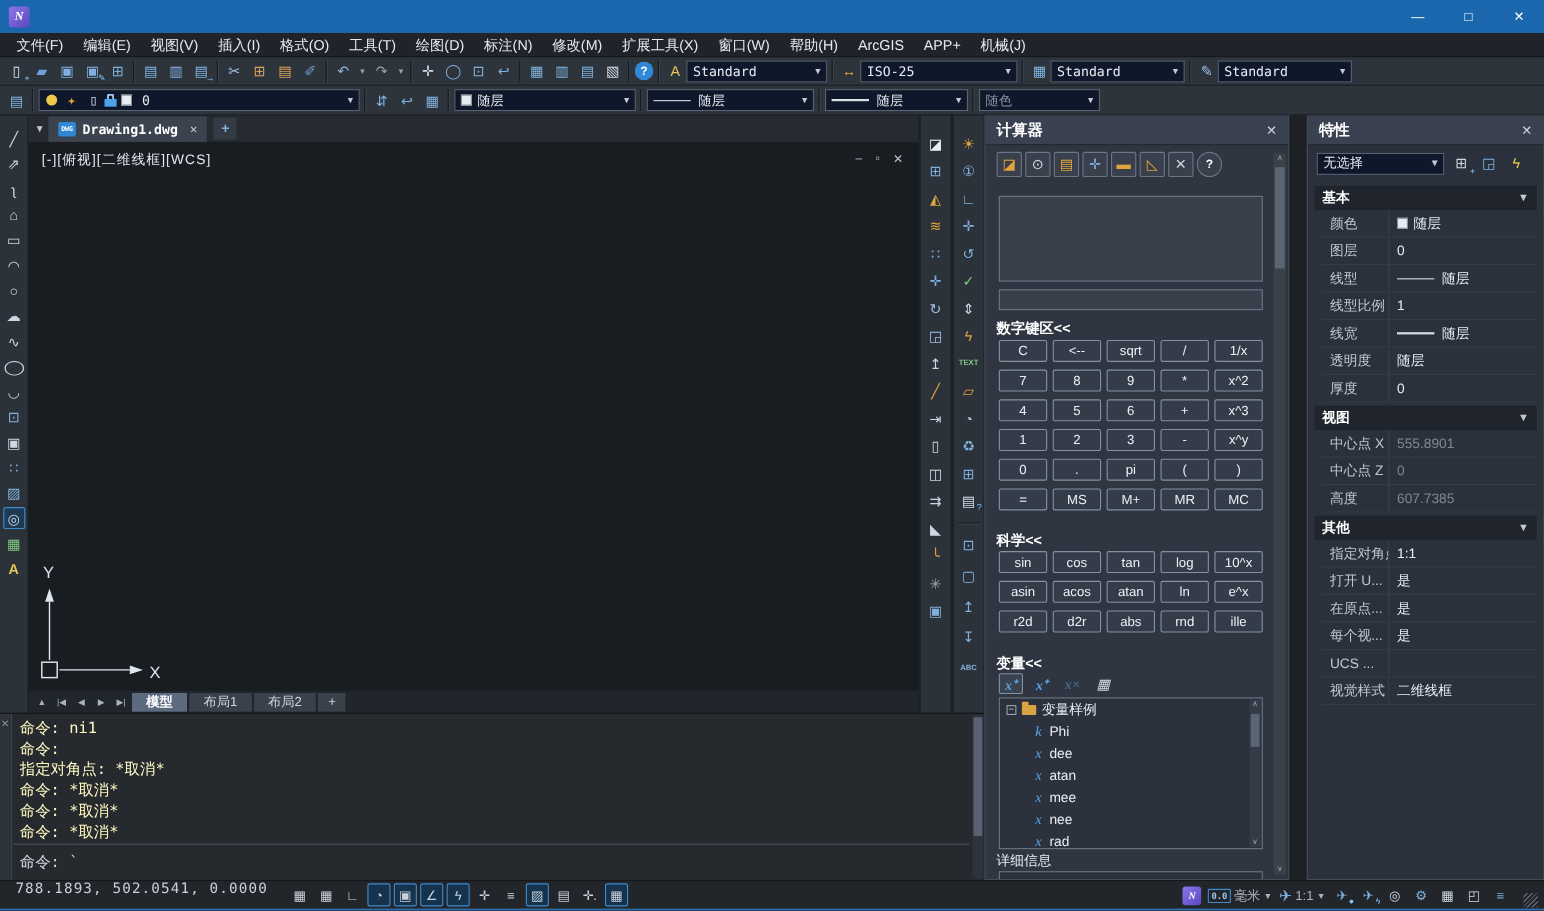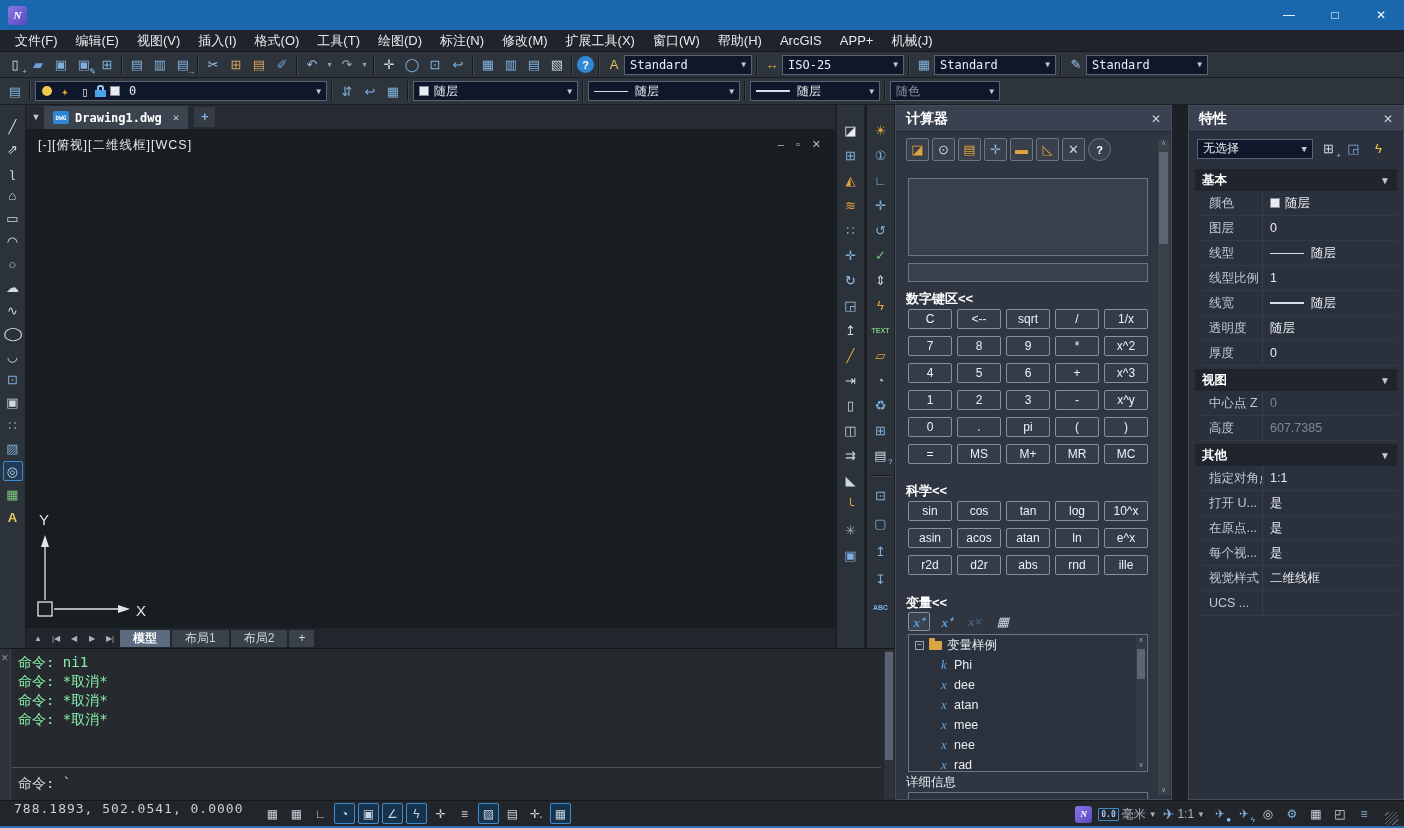--- a/index.html
+++ b/index.html
@@ -81,21 +81,21 @@
 .sidecol{position:absolute;top:105px;width:28px;height:543px;background:#2c3239;
  display:flex;flex-direction:column;align-items:center;padding-top:10px;border-left:1px solid #1a1d21}
 #sidecol1{left:836px}
 #sidecol2{left:866px}
 .sidecol .ic{margin-top:5px}
 .hsep{width:20px;height:2px;border-top:1px solid #171a1e;border-bottom:1px solid #3d444d;margin-top:10px}
 
 .command{position:absolute;left:0;top:648px;width:895px;height:152px;background:#26292e;border-top:1px solid #14171a}
 .cmdgrip{position:absolute;left:0;top:0;bottom:0;width:11px;background:#2d333a;border-right:1px solid #3d444d}
 .cmdx{position:absolute;left:1px;top:4px;font-size:9px;color:#8d97a3}
-.cmdhist{position:absolute;left:18px;top:4px;right:20px;font:14px "DejaVu Sans Mono",monospace;color:#86efac;line-height:19px;white-space:pre}
+.cmdhist{position:absolute;left:18px;top:4px;right:20px;font:14px "DejaVu Sans Mono",monospace;color:#fef9c3;line-height:19px;white-space:pre}
 .cmdsep{position:absolute;left:12px;right:14px;bottom:32px;border-top:1px solid #4a515b}
 .cmdprompt{position:absolute;left:18px;bottom:7px;font:14px "DejaVu Sans Mono",monospace;color:#d3d9e0}
 .cmdscroll{position:absolute;right:1px;top:1px;bottom:1px;width:10px;background:#2d333a}
 .cmdthumb{position:absolute;left:1px;right:1px;top:2px;height:108px;background:#596273}
 
 .panel{position:absolute;top:105px;height:695px;background:#2f3642;border:1px solid #444c58;overflow:hidden}
 .calc{left:895px;width:277px}
 .props{left:1188px;width:216px;background:#2b313c}
 .phead{position:absolute;left:0;top:0;right:0;height:26px;background:#3a4150;display:flex;align-items:center;
  padding:0 10px;font-size:14px;font-weight:bold;color:#fff;border-bottom:1px solid #22262e}
@@ -238,21 +238,21 @@
         <span class="ic round">?</span>
       </span>
       <span class="vsep"></span>
       <span class="ic" style="color: rgb(232, 199, 90);">A</span>
       <span class="combo" style="width: 128px;">
         <span class="cval">Standard</span>
         <span class="carr" style="font-size: 8px;">▼</span>
       </span>
       <span class="vsep"></span>
       <span class="ic" style="color: rgb(224, 164, 60);">↔</span>
-      <span class="combo" style="width: 122px;">
+      <span class="combo" style="width: 143px;">
         <span class="cval">ISO-25</span>
         <span class="carr" style="font-size: 8px;">▼</span>
       </span>
       <span class="vsep"></span>
       <span class="ic" style="color: rgb(127, 176, 221);">▦</span>
       <span class="combo" style="width: 122px;">
         <span class="cval">Standard</span>
         <span class="carr" style="font-size: 8px;">▼</span>
       </span>
       <span class="vsep"></span>
@@ -409,21 +409,21 @@
       <span class="ic" style="color: rgb(127, 176, 221); margin-top: 8px;">▢</span>
       <span class="ic" style="color: rgb(127, 176, 221); margin-top: 8px;">↥</span>
       <span class="ic" style="color: rgb(127, 176, 221); margin-top: 8px;">↧</span>
       <span class="ic txtic" style="color: rgb(127, 176, 221); margin-top: 8px;">ABC</span>
     </div>
 
  <div class="command">
   <div class="cmdgrip">
    <span class="cmdx">✕</span>
   </div>
-  <div class="cmdhist" id="cmdhist"><div>命令: ni1</div><div>命令: *取消*</div><div>命令: *取消*</div><div>命令: *取消*</div></div>
+  <div class="cmdhist" id="cmdhist"><div>命令: ni1</div><div>命令:</div><div>指定对角点: *取消*</div><div>命令: *取消*</div><div>命令: *取消*</div><div>命令: *取消*</div></div>
   <div class="cmdsep"></div>
   <div class="cmdprompt">命令: `</div>
   <div class="cmdscroll">
         <div class="cmdthumb"></div>
       </div>
  </div>
 
  <div class="panel calc">
   <div class="phead">
    <span>计算器</span>
@@ -604,20 +604,26 @@
           <span class="plabel">厚度</span>
           <span class="pval">
             <span>0</span>
           </span>
         </div>
         <div class="psec">
           <span>视图</span>
           <span class="carr">▼</span>
         </div>
         <div class="prow">
+          <span class="plabel">中心点 X</span>
+          <span class="pval dim">
+            <span>555.8901</span>
+          </span>
+        </div>
+        <div class="prow">
           <span class="plabel">中心点 Z</span>
           <span class="pval dim">
             <span>0</span>
           </span>
         </div>
         <div class="prow">
           <span class="plabel">高度</span>
           <span class="pval dim">
             <span>607.7385</span>
           </span>
@@ -644,29 +650,29 @@
             <span>是</span>
           </span>
         </div>
         <div class="prow">
           <span class="plabel">每个视...</span>
           <span class="pval">
             <span>是</span>
           </span>
         </div>
         <div class="prow">
+          <span class="plabel">UCS ...</span>
+          <span class="pval">
+            <span></span>
+          </span>
+        </div>
+        <div class="prow">
           <span class="plabel">视觉样式</span>
           <span class="pval">
             <span>二维线框</span>
-          </span>
-        </div>
-        <div class="prow">
-          <span class="plabel">UCS ...</span>
-          <span class="pval">
-            <span></span>
           </span>
         </div>
       </div>
  </div>
 
  <div class="statusbar">
   <span class="coords">788.1893, 502.0541, 0.0000</span>
   <div class="stoggles" id="stog">
         <span class="stg">▦</span>
         <span class="stg">▦</span>

